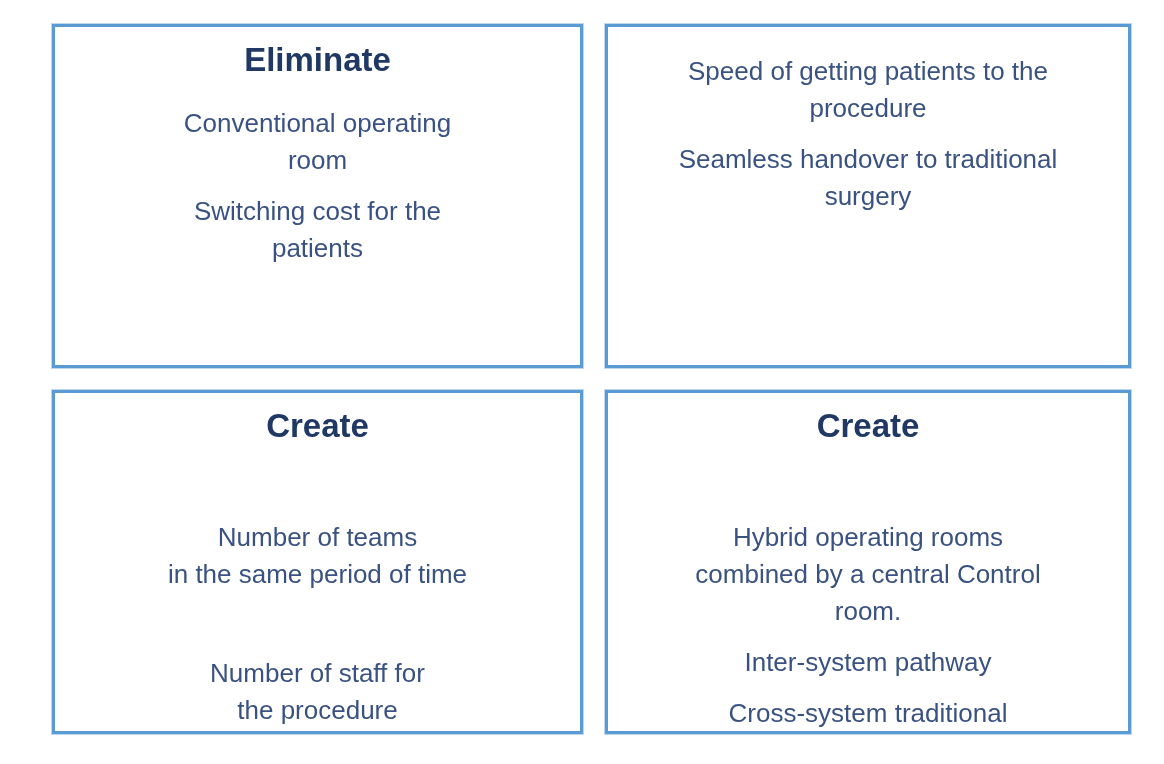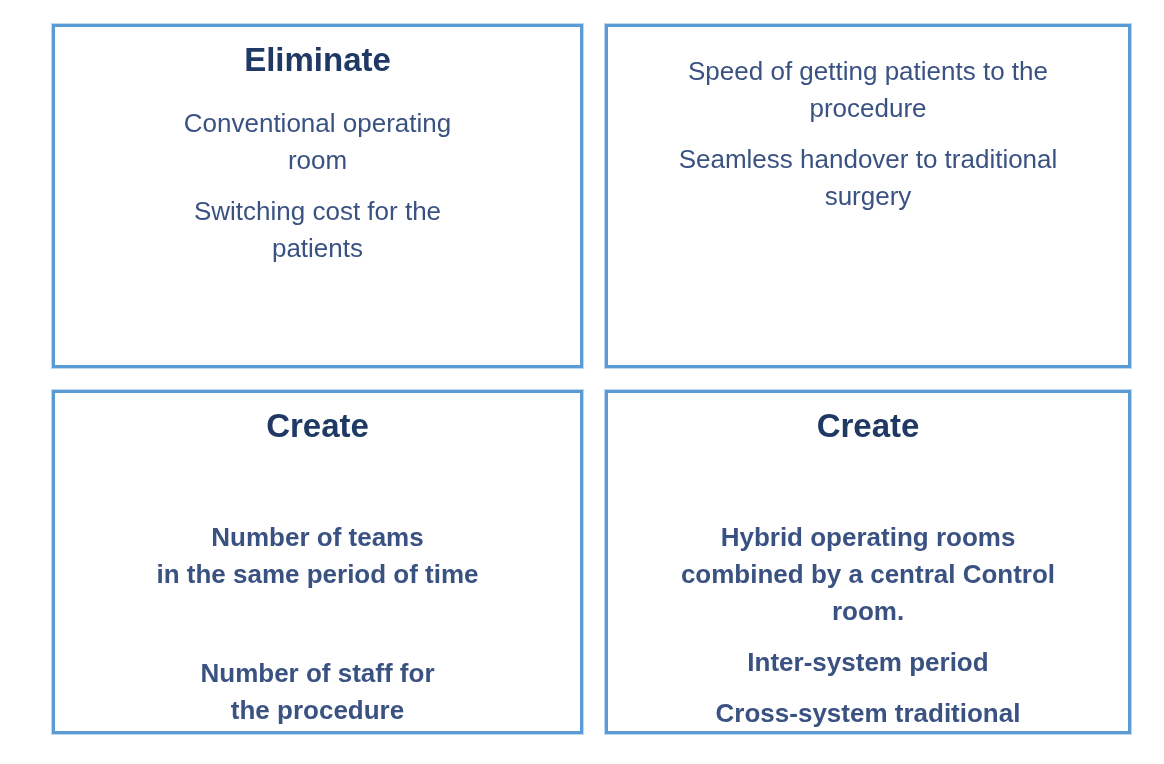--- a/index.html
+++ b/index.html
@@ -43,21 +43,20 @@
     font-size: 33px;
     line-height: 38px;
     font-weight: 700;
     color: var(--heading);
   }
   .items {
     margin-top: 26px;
   }
   .box.low .items {
     margin-top: 74px;
-    font-weight: bold;
   }
   .item {
     white-space: pre-line;
     font-size: 26px;
     line-height: 37px;
     color: var(--body);
     margin: 14px 20px 0;
   }
   .item.gap-before {
     margin-top: 62px;
@@ -96,18 +95,18 @@
 the procedure</p>
     </div>
   </section>
 
   <section class="box low">
     <h2>Create</h2>
     <div class="items">
       <p class="item">Hybrid operating rooms
 combined by a central Control
 room.</p>
-      <p class="item">Inter-system period</p>
+      <p class="item">Inter-system pathway</p>
       <p class="item">Cross-system traditional</p>
     </div>
   </section>
 
 </div>
 
 </body></html>

